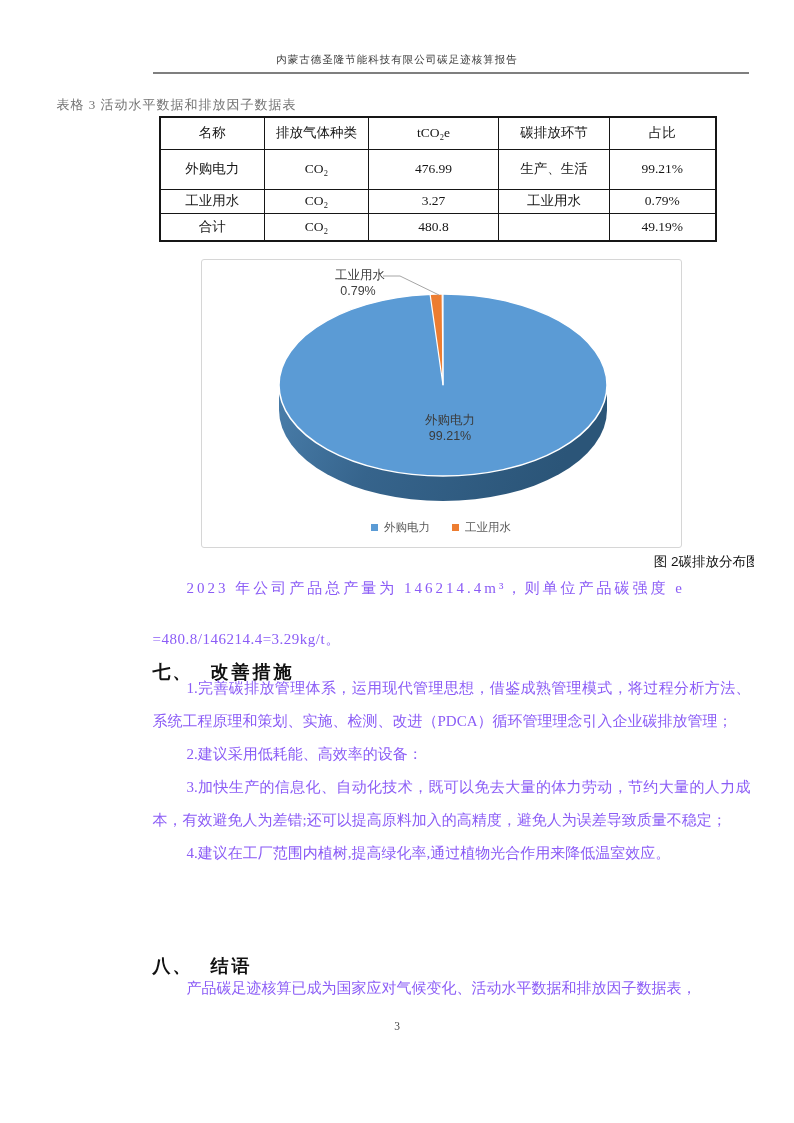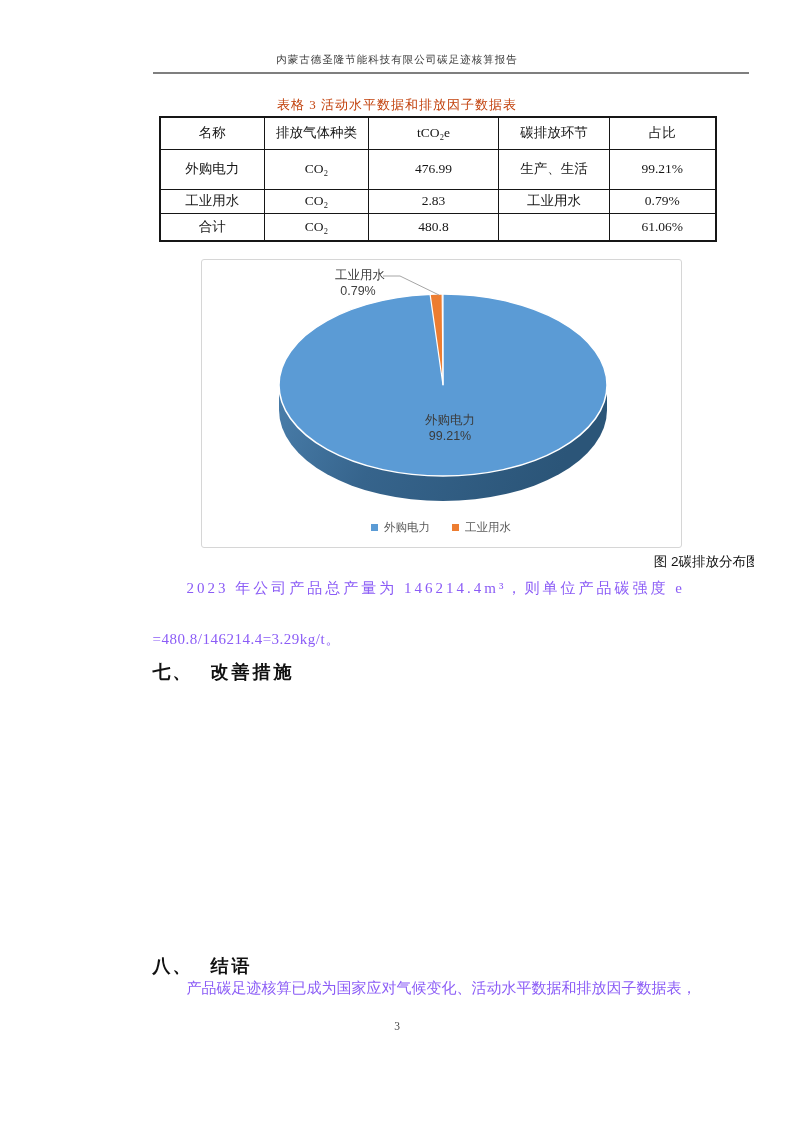--- a/index.html
+++ b/index.html
@@ -13,22 +13,22 @@
   .doc-header {
     position:absolute; top:53px; left:0; width:100%;
     text-align:center; font-size:10.5px; color:#3a3a3a; letter-spacing:1px;
   }
   .header-rule {
     position:absolute; top:72px; left:112px; width:596px; height:2px;
     background:#7f7f7f;
   }
   
   .table-caption {
-    position:absolute; top:96px; left:0; width:100%;
-    text-align:center; font-size:13px; color:#c2410c; letter-spacing:1px;
+    position:absolute; top:96px; left:16px; width:100%;
+    font-size:13px; color:#737373; letter-spacing:1px;
   }
   table.data-table {
     position:absolute; top:116px; left:118px;
     border-collapse:collapse; table-layout:fixed; width:556px;
     border:2px solid #161616;
     font-size:13.5px; color:#161616;
   }
   table.data-table td { border:1.4px solid #161616; text-align:center; vertical-align:middle; padding:0 2px;font-family:Liberation Serif, serif; }
   .col-1{width:105px;} .col-2{width:104px;} .col-3{width:130px;} .col-4{width:111px;} .col-5{width:106px;}
   tr.row-h  { height:32px; }
@@ -96,30 +96,30 @@
     <tr class="row-1">
       <td>外购电力</td>
       <td>CO₂</td>
       <td>476.99</td>
       <td>生产、生活</td>
       <td>99.21%</td>
     </tr>
     <tr class="row-2">
       <td>工业用水</td>
       <td>CO₂</td>
-      <td>2.83</td>
+      <td>3.27</td>
       <td>工业用水</td>
       <td>0.79%</td>
     </tr>
     <tr class="row-3">
       <td>合计</td>
       <td>CO₂</td>
       <td>480.8</td>
       <td></td>
-      <td>61.06%</td>
+      <td>49.19%</td>
     </tr>
   </tbody>
     </table>
 
   <div class="chart-box">
     <svg width="481" height="289" viewBox="0 0 481 289">
       <defs>
         <linearGradient id="sideGrad" x1="0" y1="0" x2="1" y2="0.25">
           <stop offset="0" stop-color="#4E84B2"></stop>
           <stop offset="0.45" stop-color="#36648C"></stop>
@@ -160,20 +160,26 @@
 
   <div class="body-text prod-para">
     <div class="prod-line1">2023 年公司产品总产量为 146214.4m³，则单位产品碳强度 e</div>
     <div class="prod-line2">=480.8/146214.4=3.29kg/t。</div>
   </div>
 
   <div class="section-heading h-seven">
     <span class="heading-num">七、</span>
     <span class="heading-title">改善措施</span>
   </div>
+  <div class="body-text s7-paras">
+    <p>1.完善碳排放管理体系，运用现代管理思想，借鉴成熟管理模式，将过程分析方法、系统工程原理和策划、实施、检测、改进（PDCA）循环管理理念引入企业碳排放管理；</p>
+    <p>2.建议采用低耗能、高效率的设备：</p>
+    <p>3.加快生产的信息化、自动化技术，既可以免去大量的体力劳动，节约大量的人力成本，有效避免人为差错;还可以提高原料加入的高精度，避免人为误差导致质量不稳定；</p>
+    <p>4.建议在工厂范围内植树,提高绿化率,通过植物光合作用来降低温室效应。</p>
+  </div>
 
   <div class="section-heading h-eight">
     <span class="heading-num">八、</span>
     <span class="heading-title">结语</span>
   </div>
   <div class="body-text s8-paras">
     <p>产品碳足迹核算已成为国家应对气候变化、活动水平数据和排放因子数据表，</p>
   </div>
 
   <div class="page-number">3</div>

